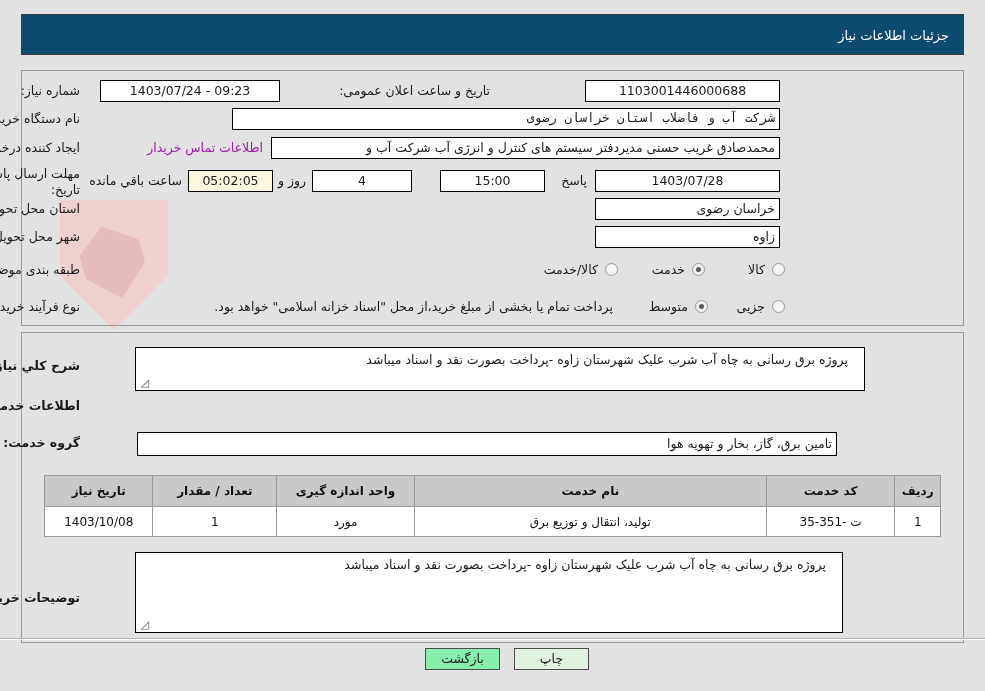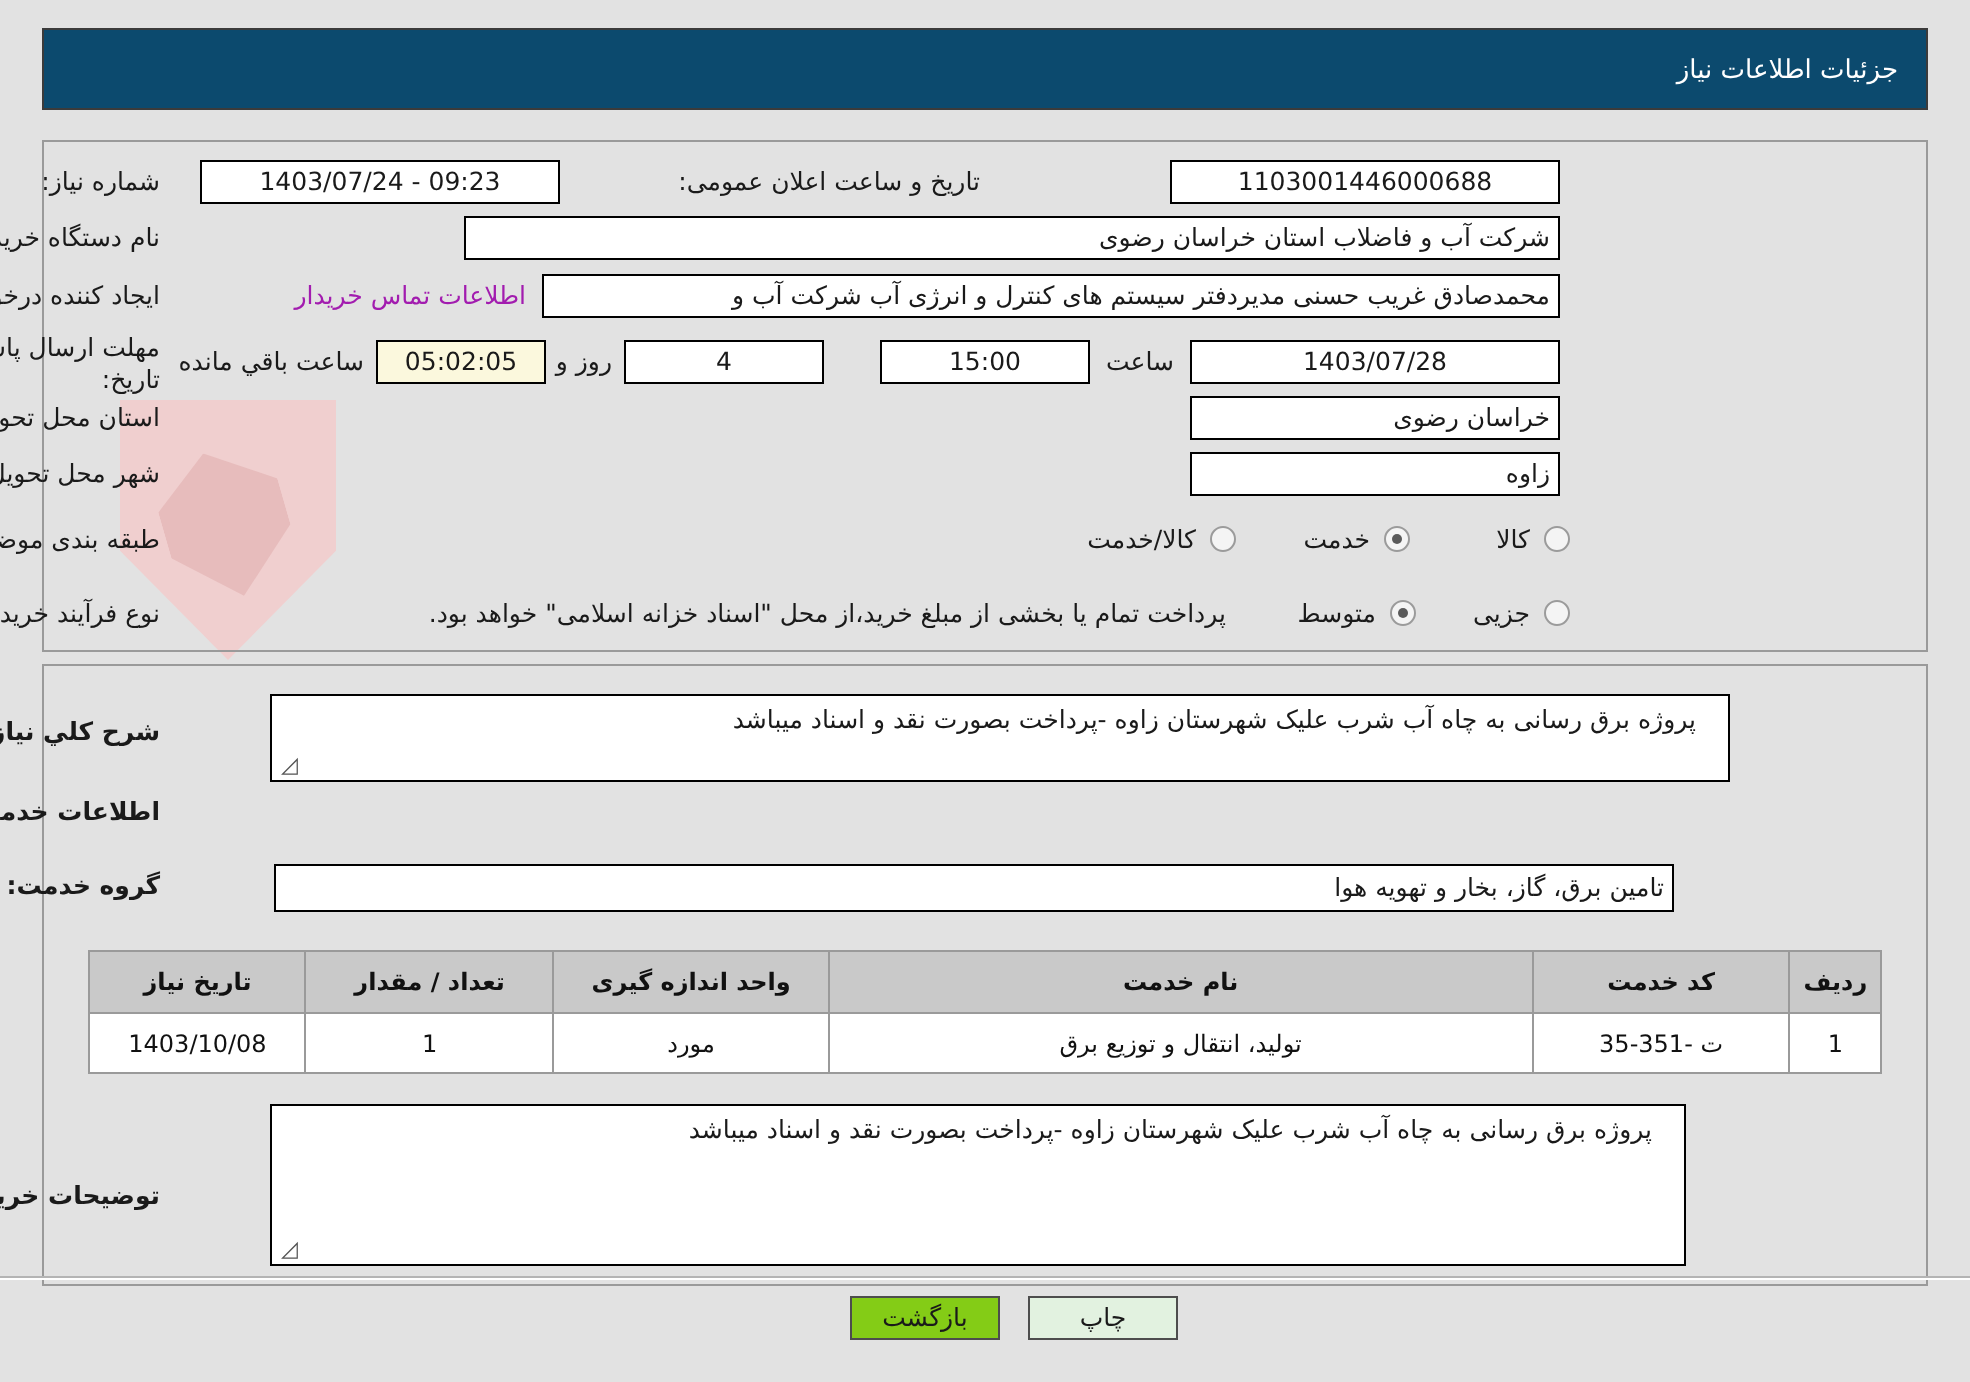--- a/index.html
+++ b/index.html
@@ -210,21 +210,21 @@
     top: 648px;
     height: 22px;
     line-height: 20px;
     border: 1px solid #4d4d4d;
     box-sizing: border-box;
     text-align: center;
     font-size: 12.5px;
     cursor: pointer;
     z-index: 3;
   }
-  #btn-back  { left: 425px; width: 75px; background: #84cc16; }
+  #btn-back  { left: 425px; width: 75px; background: #86efac; }
   #btn-print { left: 514px; width: 75px; background: #e2f2e0; }
 </style>
 </head>
 <body>
 
 <div id="watermark">
   <div class="wm-shield"></div>
   <div class="wm-shield-inner"></div>
 </div>
 
@@ -235,29 +235,29 @@
 <div class="panel" id="panel-top"></div>
 <div class="panel" id="panel-bottom"></div>
 
 <div class="lbl" style="right:905px; top:83px;">شماره نیاز:</div>
 <div class="fld num" style="right:205px; top:80px; width:195px;">1103001446000688</div>
 
 <div class="lbl" style="right:495px; top:83px;">تاریخ و ساعت اعلان عمومی:</div>
 <div class="fld num" style="right:705px; top:80px; width:180px;">1403/07/24 - 09:23</div>
 
 <div class="lbl" style="right:905px; top:111px;">نام دستگاه خریدار:</div>
-<div class="fld rtl" style="right:205px; top:108px; width:548px;">شرکت آب و فاضلاب استان خراسان رضوی</div>
+<div class="fld rtl" style="right:205px; top:108px; width:548px;font-family:Liberation Mono, monospace;">شرکت آب و فاضلاب استان خراسان رضوی</div>
 
 <div class="lbl" style="right:905px; top:140px;">ایجاد کننده درخواست:</div>
 <div class="fld rtl" style="right:205px; top:137px; width:509px;">محمدصادق غریب حسنی مدیردفتر سیستم های کنترل و انرژی آب شرکت آب و</div>
 <div class="lbl link" style="right:722px; top:140px;">اطلاعات تماس خریدار</div>
 
 <div class="lbl" style="right:905px; top:166px; width:120px; text-align:right; white-space:normal; line-height:16px;">مهلت ارسال پاسخ: تا تاریخ:</div>
 <div class="fld num" style="right:205px; top:170px; width:185px;">1403/07/28</div>
-<div class="lbl" style="right:398px; top:173px;">ساعت</div>
+<div class="lbl" style="right:398px; top:173px;">پاسخ</div>
 <div class="fld num" style="right:440px; top:170px; width:105px;">15:00</div>
 <div class="fld num" style="right:573px; top:170px; width:100px;">4</div>
 <div class="lbl" style="right:679px; top:173px;">روز و</div>
 <div class="fld num yellow" style="right:712px; top:170px; width:85px;">05:02:05</div>
 <div class="lbl" style="right:803px; top:173px;">ساعت باقي مانده</div>
 
 <div class="lbl" style="right:905px; top:201px;">استان محل تحویل:</div>
 <div class="fld rtl" style="right:205px; top:198px; width:185px;">خراسان رضوی</div>
 
 <div class="lbl" style="right:905px; top:229px;">شهر محل تحویل:</div>

